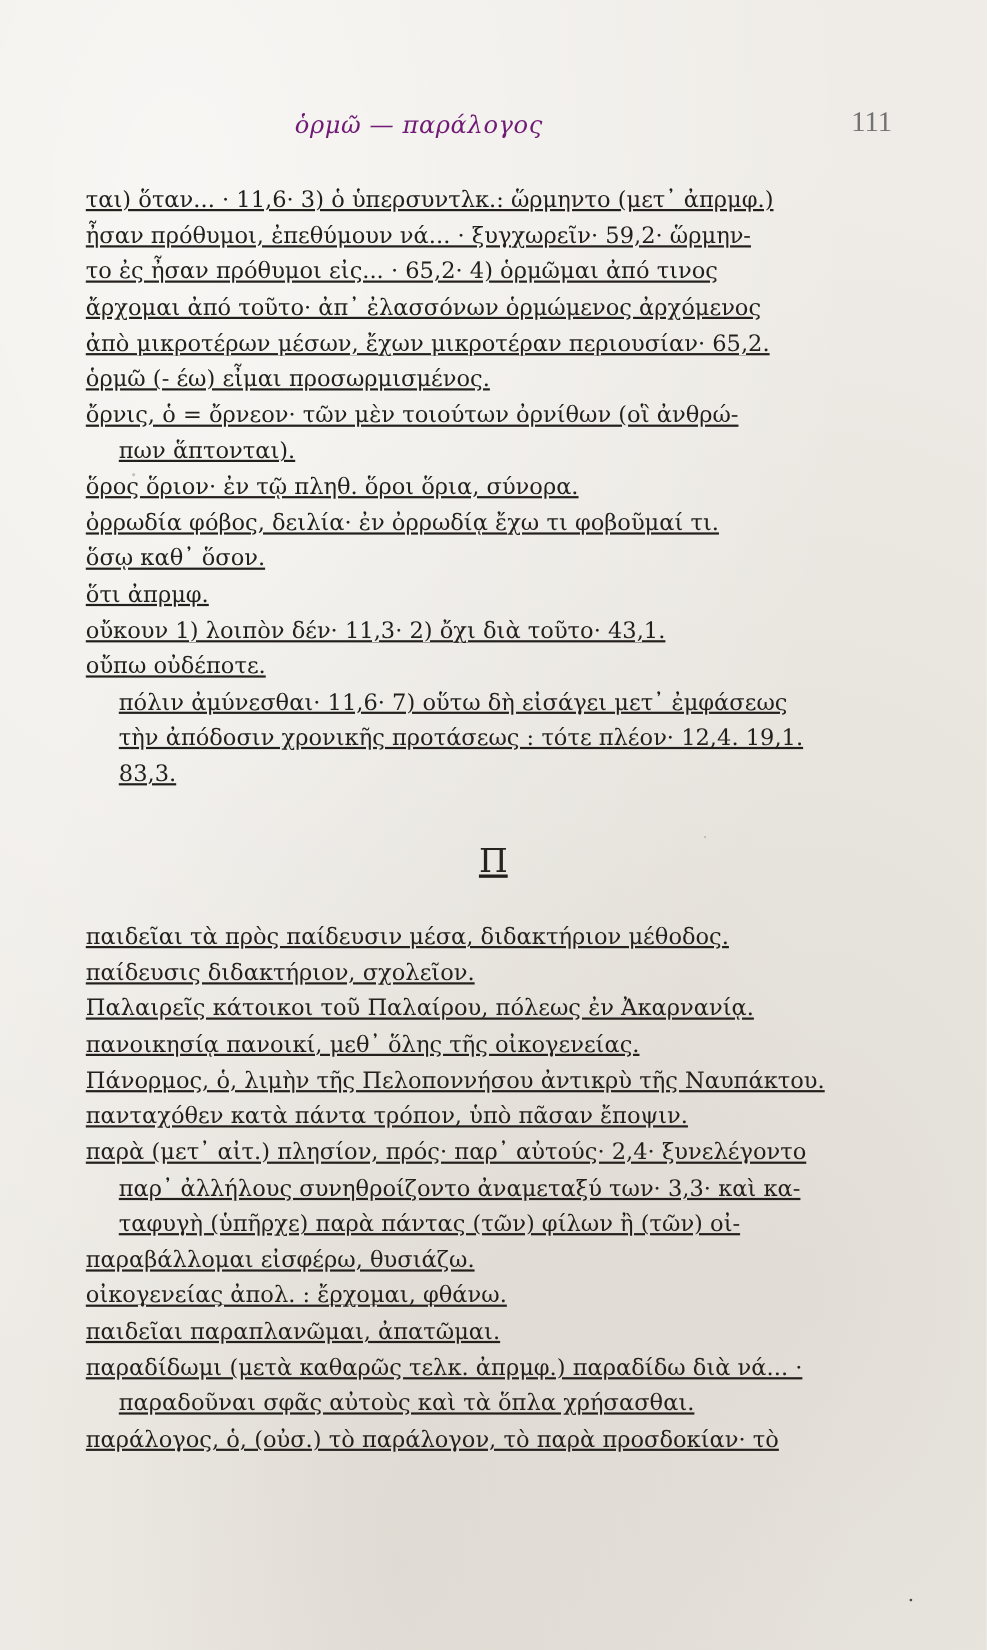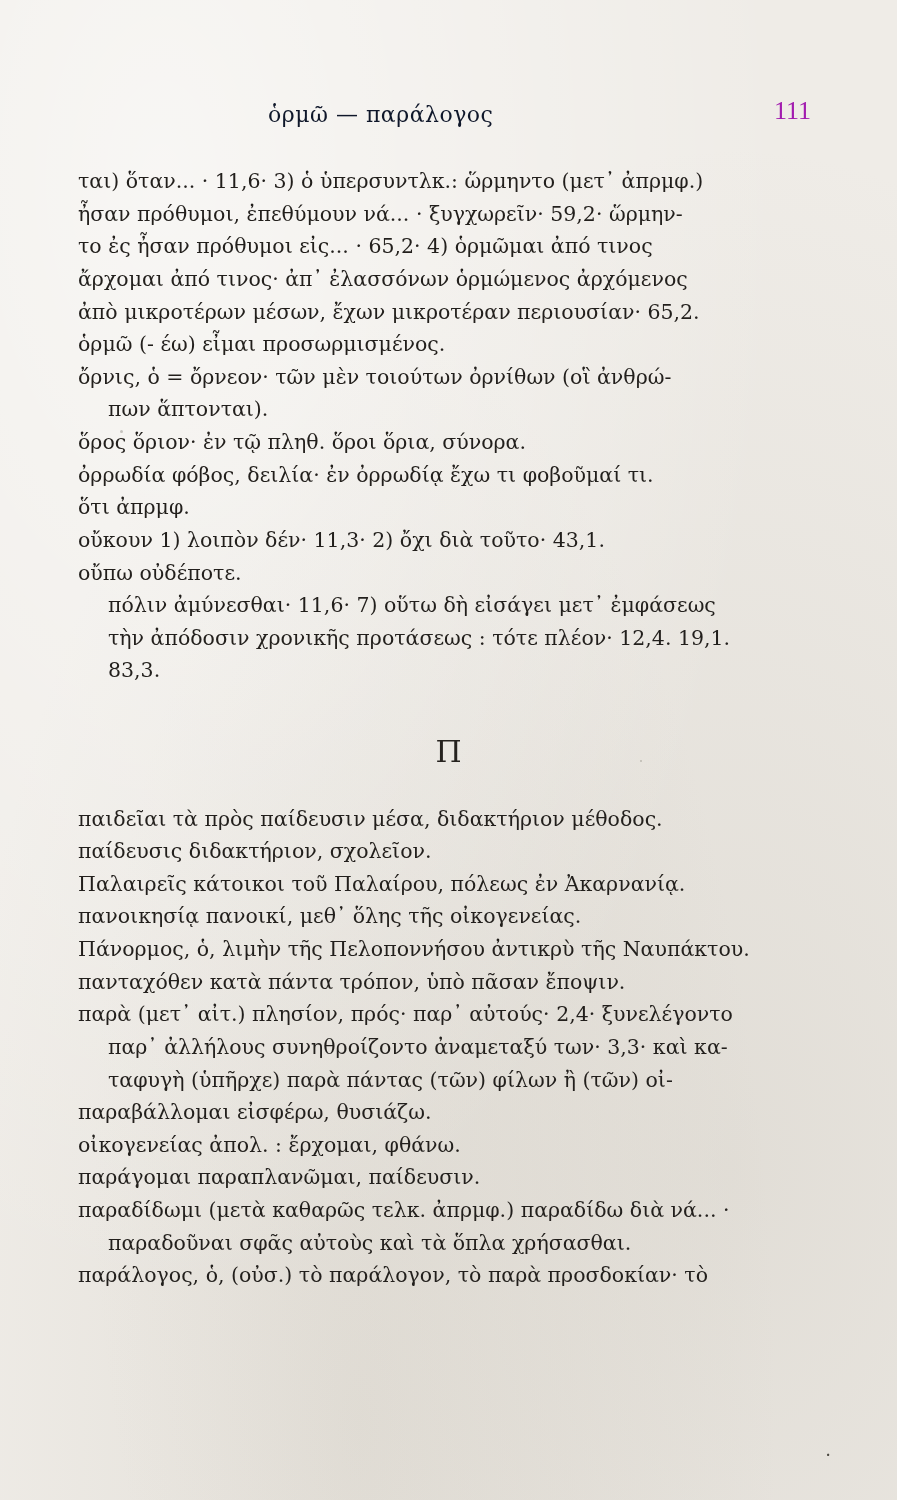--- a/index.html
+++ b/index.html
@@ -35,35 +35,37 @@
   .header {
     position: relative;
     height: 48px;
   }
   .running-head {
     position: absolute;
     left: 190px;
     top: 6px;
     font-size: 22px;
     letter-spacing: 0.5px;
-    color: #0f172a;
+    color: #701a75;
+    font-style: italic;
   }
   .folio {
     position: absolute;
     right: 8px;
     top: 0px;
     font-size: 26px;
     font-family: "Liberation Serif", "DejaVu Serif", serif;
-    color: #a21caf;
+    color: #737373;
   }
   .body {
     margin-top: 22px;
     font-size: 20.5px;
     line-height: 1.47;
     text-align: left;
+    text-decoration: underline;
   }
   .entry {
     margin: 0 0 2.5px 0;
     text-indent: 0;
     padding-left: 0;
   }
   .entry.cont {
     padding-left: 30px;
   }
   .letter-head {
@@ -101,48 +103,49 @@
     <div class="header">
       <div class="running-head">ὁρμῶ — παράλογος</div>
       <div class="folio">111</div>
     </div>
 
     <div class="body">
 
       <p class="entry">ται) ὅταν... · 11,6· 3) ὁ ὑπερσυντλκ.: ὥρμηντο (μετ᾿ ἀπρμφ.)</p>
       <p class="entry">ἦσαν πρόθυμοι, ἐπεθύμουν νά... · ξυγχωρεῖν· 59,2· ὥρμην-</p>
       <p class="entry">το ἐς ἦσαν πρόθυμοι εἰς... · 65,2· 4) ὁρμῶμαι ἀπό τινος</p>
-      <p class="entry">ἄρχομαι ἀπό τινος· ἀπ᾿ ἐλασσόνων ὁρμώμενος ἀρχόμενος</p>
+      <p class="entry">ἄρχομαι ἀπό τοῦτο· ἀπ᾿ ἐλασσόνων ὁρμώμενος ἀρχόμενος</p>
       <p class="entry">ἀπὸ μικροτέρων μέσων, ἔχων μικροτέραν περιουσίαν· 65,2.</p>
       <p class="entry">ὁρμῶ (- έω) εἶμαι προσωρμισμένος.</p>
       <p class="entry">ὄρνις, ὁ = ὄρνεον· τῶν μὲν τοιούτων ὀρνίθων (οἳ ἀνθρώ-</p>
       <p class="entry cont">πων ἅπτονται).</p>
       <p class="entry">ὅρος ὅριον· ἐν τῷ πληθ. ὅροι ὅρια, σύνορα.</p>
       <p class="entry">ὀρρωδία φόβος, δειλία· ἐν ὀρρωδίᾳ ἔχω τι φοβοῦμαί τι.</p>
+      <p class="entry">ὅσῳ καθ᾿ ὅσον.</p>
       <p class="entry">ὅτι ἀπρμφ.</p>
       <p class="entry">οὔκουν 1) λοιπὸν δέν· 11,3· 2) ὄχι διὰ τοῦτο· 43,1.</p>
       <p class="entry">οὔπω οὐδέποτε.</p>
       <p class="entry cont">πόλιν ἀμύνεσθαι· 11,6· 7) οὕτω δὴ εἰσάγει μετ᾿ ἐμφάσεως</p>
       <p class="entry cont">τὴν ἀπόδοσιν χρονικῆς προτάσεως : τότε πλέον· 12,4. 19,1.</p>
       <p class="entry cont">83,3.</p>
 
       <div class="letter-head">Π</div>
 
       <p class="entry">παιδεῖαι τὰ πρὸς παίδευσιν μέσα, διδακτήριον μέθοδος.</p>
       <p class="entry">παίδευσις διδακτήριον, σχολεῖον.</p>
       <p class="entry">Παλαιρεῖς κάτοικοι τοῦ Παλαίρου, πόλεως ἐν Ἀκαρνανίᾳ.</p>
       <p class="entry">πανοικησίᾳ πανοικί, μεθ᾿ ὅλης τῆς οἰκογενείας.</p>
       <p class="entry">Πάνορμος, ὁ, λιμὴν τῆς Πελοποννήσου ἀντικρὺ τῆς Ναυπάκτου.</p>
       <p class="entry">πανταχόθεν κατὰ πάντα τρόπον, ὑπὸ πᾶσαν ἔποψιν.</p>
       <p class="entry">παρὰ (μετ᾿ αἰτ.) πλησίον, πρός· παρ᾿ αὐτούς· 2,4· ξυνελέγοντο</p>
       <p class="entry cont">παρ᾿ ἀλλήλους συνηθροίζοντο ἀναμεταξύ των· 3,3· καὶ κα-</p>
       <p class="entry cont">ταφυγὴ (ὑπῆρχε) παρὰ πάντας (τῶν) φίλων ἢ (τῶν) οἰ-</p>
       <p class="entry">παραβάλλομαι εἰσφέρω, θυσιάζω.</p>
       <p class="entry">οἰκογενείας ἀπολ. : ἔρχομαι, φθάνω.</p>
-      <p class="entry">παράγομαι παραπλανῶμαι, παίδευσιν.</p>
+      <p class="entry">παιδεῖαι παραπλανῶμαι, ἀπατῶμαι.</p>
       <p class="entry">παραδίδωμι (μετὰ καθαρῶς τελκ. ἀπρμφ.) παραδίδω διὰ νά... ·</p>
       <p class="entry cont">παραδοῦναι σφᾶς αὐτοὺς καὶ τὰ ὅπλα χρήσασθαι.</p>
       <p class="entry">παράλογος, ὁ, (οὐσ.) τὸ παράλογον, τὸ παρὰ προσδοκίαν· τὸ</p>
 
     </div>
   </div>
 
   <div class="tail-dot">.</div>
 </div>
 

